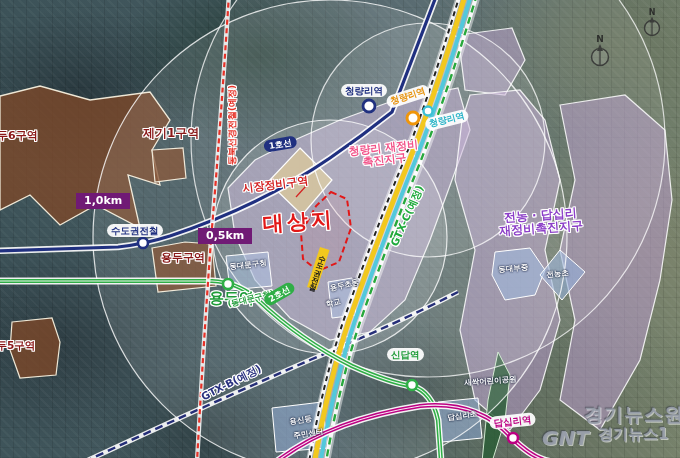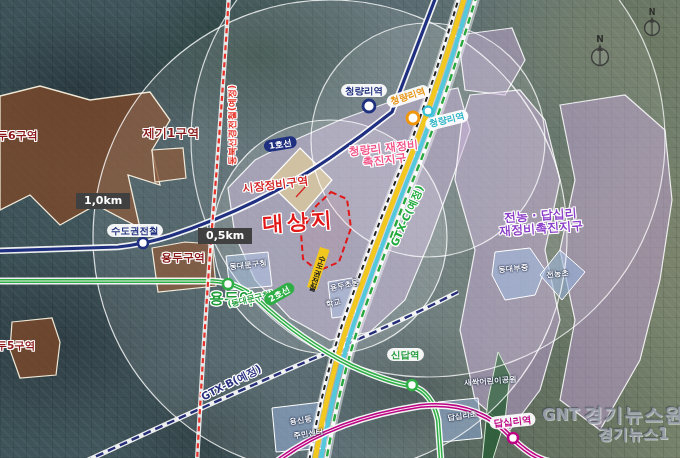--- a/index.html
+++ b/index.html
@@ -21,21 +21,21 @@
       repeating-linear-gradient(0deg, rgba(0,0,0,.08) 0 1px, transparent 1px 10px),
       repeating-linear-gradient(45deg, rgba(255,255,255,.04) 0 2px, transparent 2px 7px);}
   svg{position:absolute;inset:0;}
   .lbl{position:absolute;font-weight:bold;white-space:nowrap;line-height:1.1;
        transform-origin:0 0;}
   .ow{text-shadow:-1px 0 0 #fff,1px 0 0 #fff,0 -1px 0 #fff,0 1px 0 #fff,
       -1px -1px 0 #fff,1px 1px 0 #fff,1px -1px 0 #fff,-1px 1px 0 #fff;}
   .pill{background:rgba(255,255,255,.93);border-radius:8px;padding:0 4px;
         font-size:9.5px;line-height:13px;}
   .badge{color:#fff;border-radius:7px;padding:0 5px;font-size:8.5px;line-height:12px;}
-  .scalebox{background:#404040;color:#fff;font-size:11px;line-height:16px;
+  .scalebox{background:#701a75;color:#fff;font-size:11px;line-height:16px;
             padding:0 8px;font-weight:bold;}
   .zonelbl{color:#8a1818;font-size:11px;}
   .faclbl{color:#fff;font-size:7.5px;font-weight:bold;
           text-shadow:0 0 2px rgba(10,20,50,.9),0 0 2px rgba(10,20,50,.9);}
   .wm{color:rgba(150,156,168,.92);text-shadow:1px 1px 0 rgba(255,255,255,.55),
       -1px -1px 1px rgba(60,65,75,.6);font-weight:bold;}
 </style>
 </head>
 <body>
 
@@ -175,16 +175,16 @@
   <div class="lbl faclbl" style="left:229px;top:263px;transform:rotate(-6deg)">동대문구청</div>
   <div class="lbl faclbl" style="left:329px;top:285px;transform:rotate(-14deg)">용두초등</div>
   <div class="lbl faclbl" style="left:325px;top:301px;transform:rotate(-14deg)">학교</div>
   <div class="lbl faclbl" style="left:498px;top:266px;transform:rotate(-5deg)">동대부중</div>
   <div class="lbl faclbl" style="left:546px;top:271px;transform:rotate(-5deg)">전농초</div>
   <div class="lbl faclbl" style="left:289px;top:418px;transform:rotate(-8deg)">용신동</div>
   <div class="lbl faclbl" style="left:293px;top:432px;transform:rotate(-8deg)">주민센터</div>
   <div class="lbl faclbl" style="left:464px;top:379px;transform:rotate(-4deg)">새싹어린이공원</div>
   <div class="lbl faclbl" style="left:447px;top:414px;transform:rotate(-8deg)">답십리초</div>
 
-  <div class="lbl wm" style="left:542px;top:406px;font-size:16px;">GNT</div>
+  <div class="lbl wm" style="left:542px;top:427px;font-size:20px;font-style:italic">GNT</div>
   <div class="lbl wm" style="left:584px;top:404px;font-size:19px;letter-spacing:1px">경기뉴스원</div>
   <div class="lbl wm" style="left:598px;top:426px;font-size:15px">경기뉴스1</div>
 </div>
 
 </body></html>

